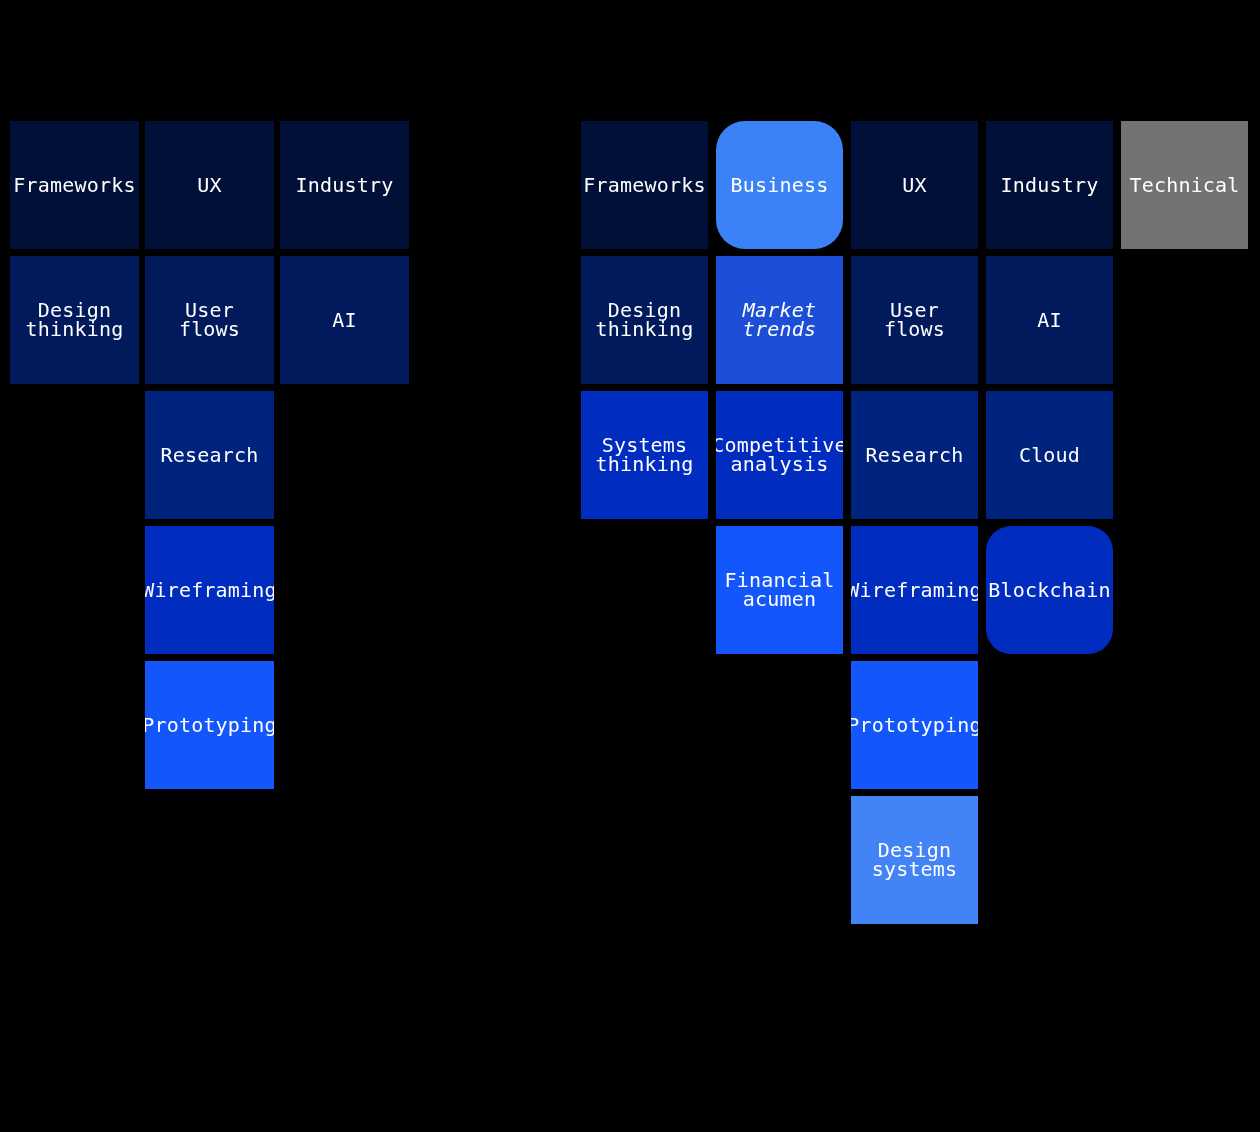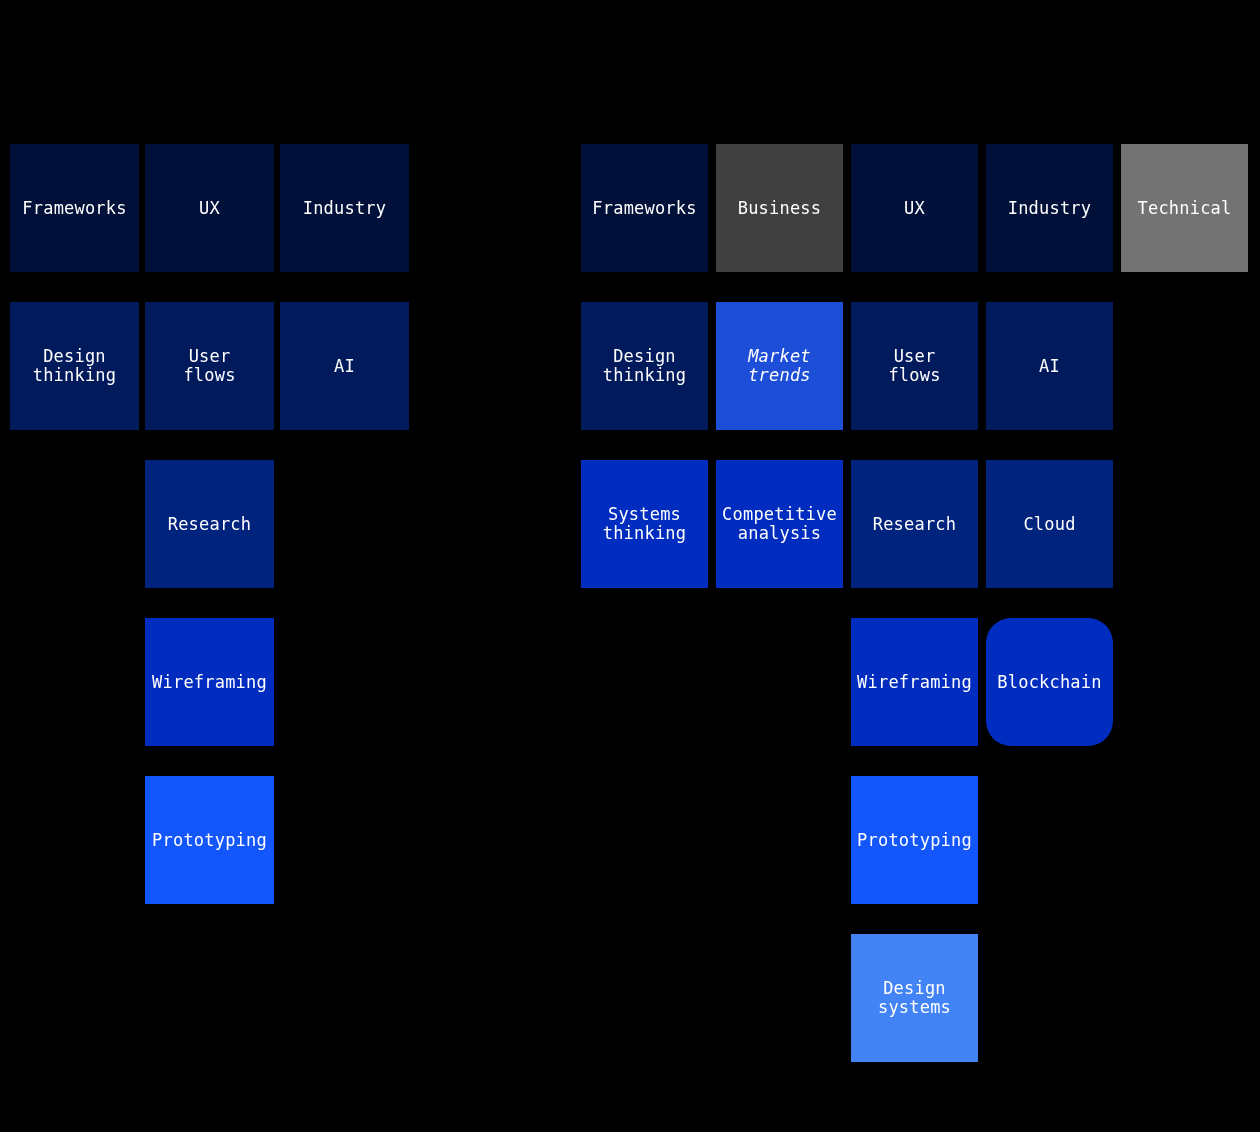--- a/index.html
+++ b/index.html
@@ -38,27 +38,26 @@
     flex-direction: column;
   }
 
   .cell {
     box-sizing: border-box;
     display: flex;
     align-items: center;
     justify-content: center;
     text-align: center;
     color: #ffffff;
-    font-size: 17px;
+    font-size: 20px;
     line-height: 19px;
     letter-spacing: 0.2px;
     white-space: pre-line;
     padding: 4px 20px;
     overflow: hidden;
-    margin-top: 23px;
   }
 
   .cell.empty {
     background: transparent !important;
     color: transparent;
   }
 
   
   .grid-left .column { width: 129px; margin-right: 6px; }
   .grid-left .column:last-child { margin-right: 0; }
@@ -102,25 +101,27 @@
         <div class="cell" style="background: rgb(0, 16, 56);">Frameworks</div>
         <div class="cell" style="background: rgb(0, 26, 92);">Design
 thinking</div>
         <div class="cell" style="background: rgb(0, 45, 192);">Systems
 thinking</div>
         <div class="cell empty"></div>
         <div class="cell empty"></div>
         <div class="cell empty"></div>
       </div>
       <div class="column">
-        <div class="cell" style="background: #404040;">Business</div>
+        <div class="cell" style="background: #3b82f6; border-radius: 29px;">Business</div>
         <div class="cell" style="background: #1d4ed8; font-style: italic;">Market
 trends</div>
         <div class="cell" style="background: rgb(0, 45, 192);">Competitive
 analysis</div>
+        <div class="cell" style="background: rgb(19, 86, 252);">Financial
+acumen</div>
         <div class="cell empty"></div>
         <div class="cell empty"></div>
       </div>
       <div class="column">
         <div class="cell" style="background: rgb(0, 16, 56);">UX</div>
         <div class="cell" style="background: rgb(0, 26, 92);">User flows</div>
         <div class="cell" style="background: rgb(0, 35, 126);">Research</div>
         <div class="cell" style="background: rgb(0, 45, 192);">Wireframing</div>
         <div class="cell" style="background: rgb(19, 86, 252);">Prototyping</div>
         <div class="cell" style="background: rgb(66, 131, 245);">Design

